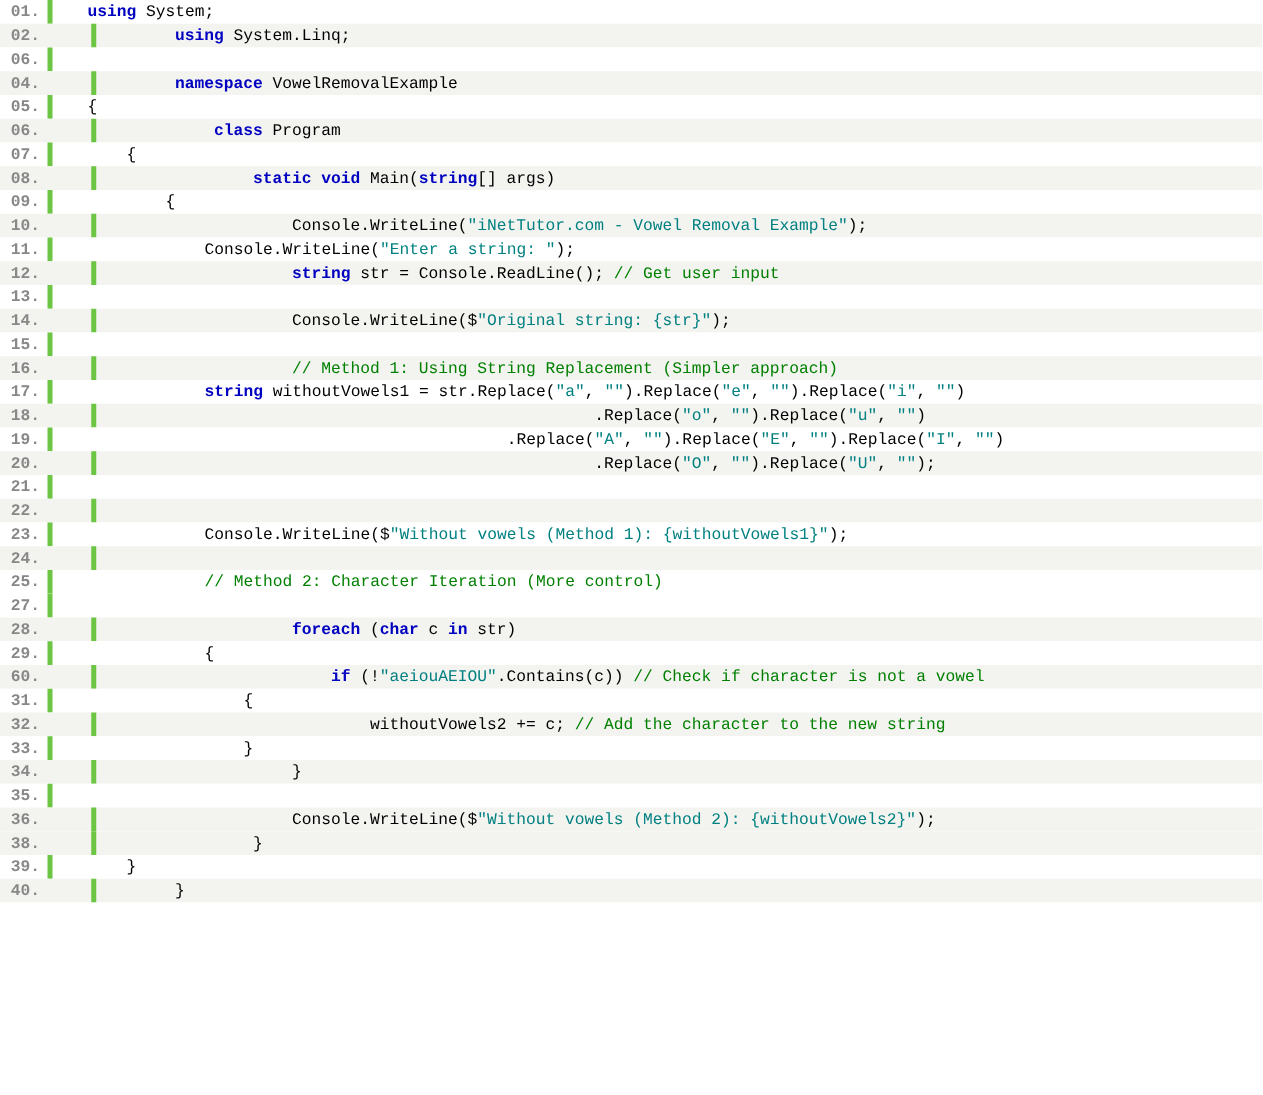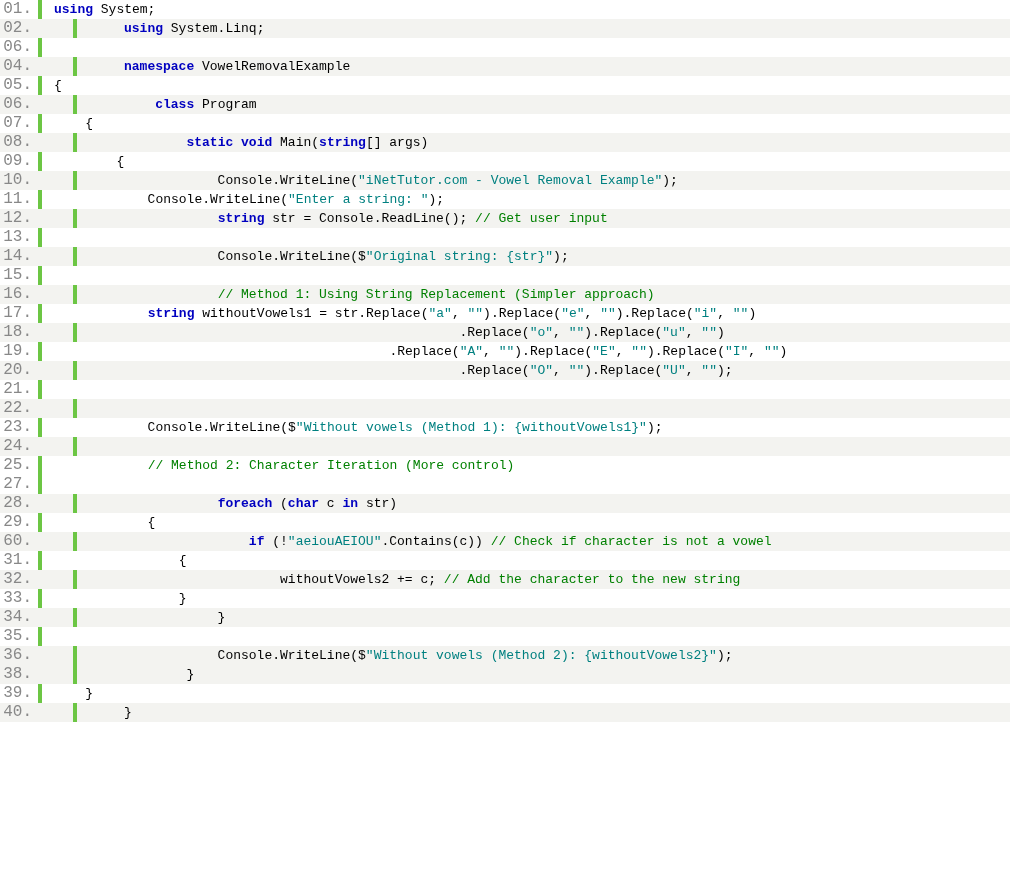--- a/index.html
+++ b/index.html
@@ -21,29 +21,30 @@
     align-items: center;
   }
   .line.odd { background: #ffffff; }
   .line.even { background: #f3f3f0; gap: 35px; }
   .gutter {
     width: 38px;
     text-align: right;
     padding-right: 6px;
     color: #888;
     user-select: none;
-    font-size: 16px;
+    font-size: 13px;
+    font-weight: bold;
   }
   .marker {
     width: 4px;
     background: #6cc644;
     height: 100%;
   }
   .code {
-    padding-left: 12px;
+    padding-left: 28px;
     white-space: pre;
     font-family: Consolas, "Courier New", monospace;
   }
   .kw { color: #0000c0; font-weight: bold; }
   .str { color: #008080; }
   .cmt { color: #008000; }
   .txt { color: #000; }
 </style>
 </head>
 <body>

